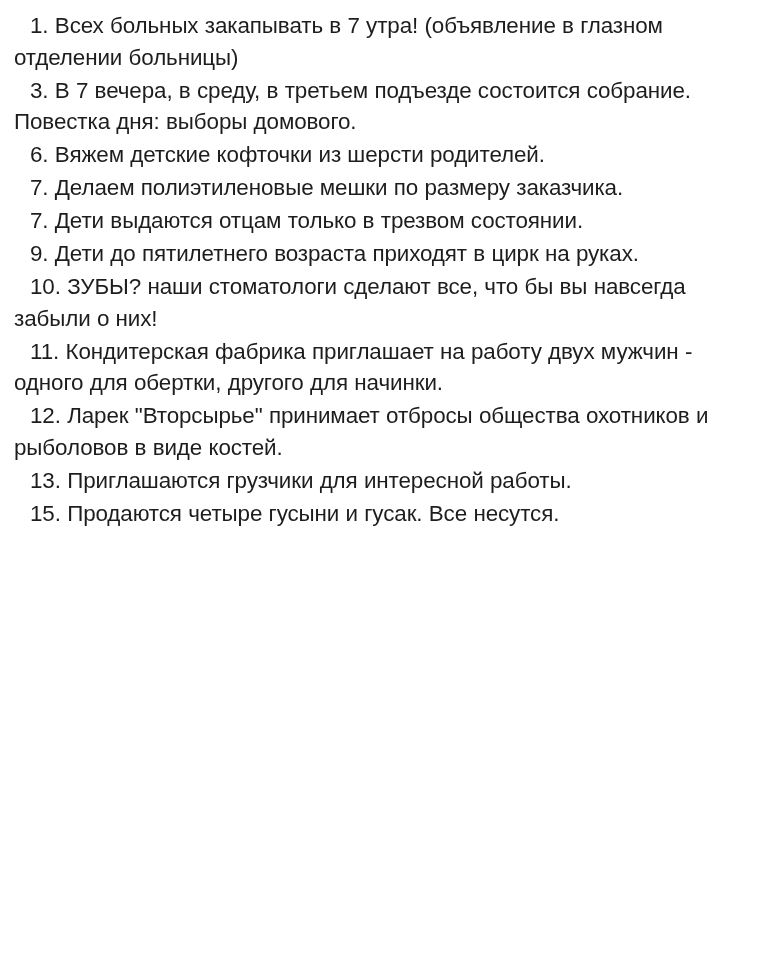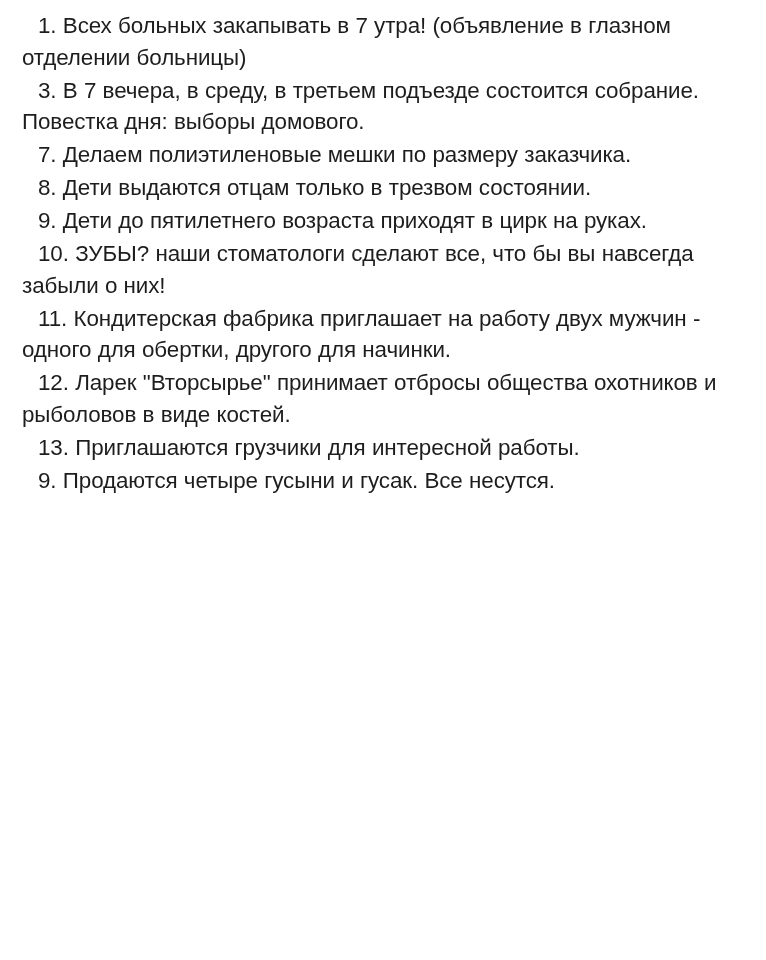--- a/index.html
+++ b/index.html
@@ -11,40 +11,41 @@
     width: 766px;
     height: 960px;
     font-family: "Liberation Sans", sans-serif;
     color: #1c1c1c;
     overflow: hidden;
   }
   .page {
     box-sizing: border-box;
     width: 766px;
     height: 960px;
-    padding: 10px 12px 0 22px;
+    padding: 10px 12px 0 14px;
     background: #ffffff;
   }
   .item {
     font-size: 22.4px;
     line-height: 31.5px;
     letter-spacing: -0.1px;
     margin: 0 0 1.5px 0;
     text-indent: 16px;
     color: #1d1d1d;
     word-spacing: 0.2px;
   }
 </style>
 </head>
 <body>
 
 <div class="page">
   <p class="item">1. Всех больных закапывать в 7 утра! (объявление в глазном отделении больницы)</p>
   <p class="item">3. В 7 вечера, в среду, в третьем подъезде состоится собрание. Повестка дня: выборы домового.</p>
+  <p class="item">6. Вяжем детские кофточки из шерсти родителей.</p>
   <p class="item">7. Делаем полиэтиленовые мешки по размеру заказчика.</p>
-  <p class="item">8. Дети выдаются отцам только в трезвом состоянии.</p>
+  <p class="item">7. Дети выдаются отцам только в трезвом состоянии.</p>
   <p class="item">9. Дети до пятилетнего возраста приходят в цирк на руках.</p>
   <p class="item">10. ЗУБЫ? наши стоматологи сделают все, что бы вы навсегда забыли о них!</p>
   <p class="item">11. Кондитерская фабрика приглашает на работу двух мужчин - одного для обертки, другого для начинки.</p>
   <p class="item">12. Ларек "Вторсырье" принимает отбросы общества охотников и рыболовов в виде костей.</p>
   <p class="item">13. Приглашаются грузчики для интересной работы.</p>
-  <p class="item">9. Продаются четыре гусыни и гусак. Все несутся.</p>
+  <p class="item">15. Продаются четыре гусыни и гусак. Все несутся.</p>
 </div>
 
 </body></html>

